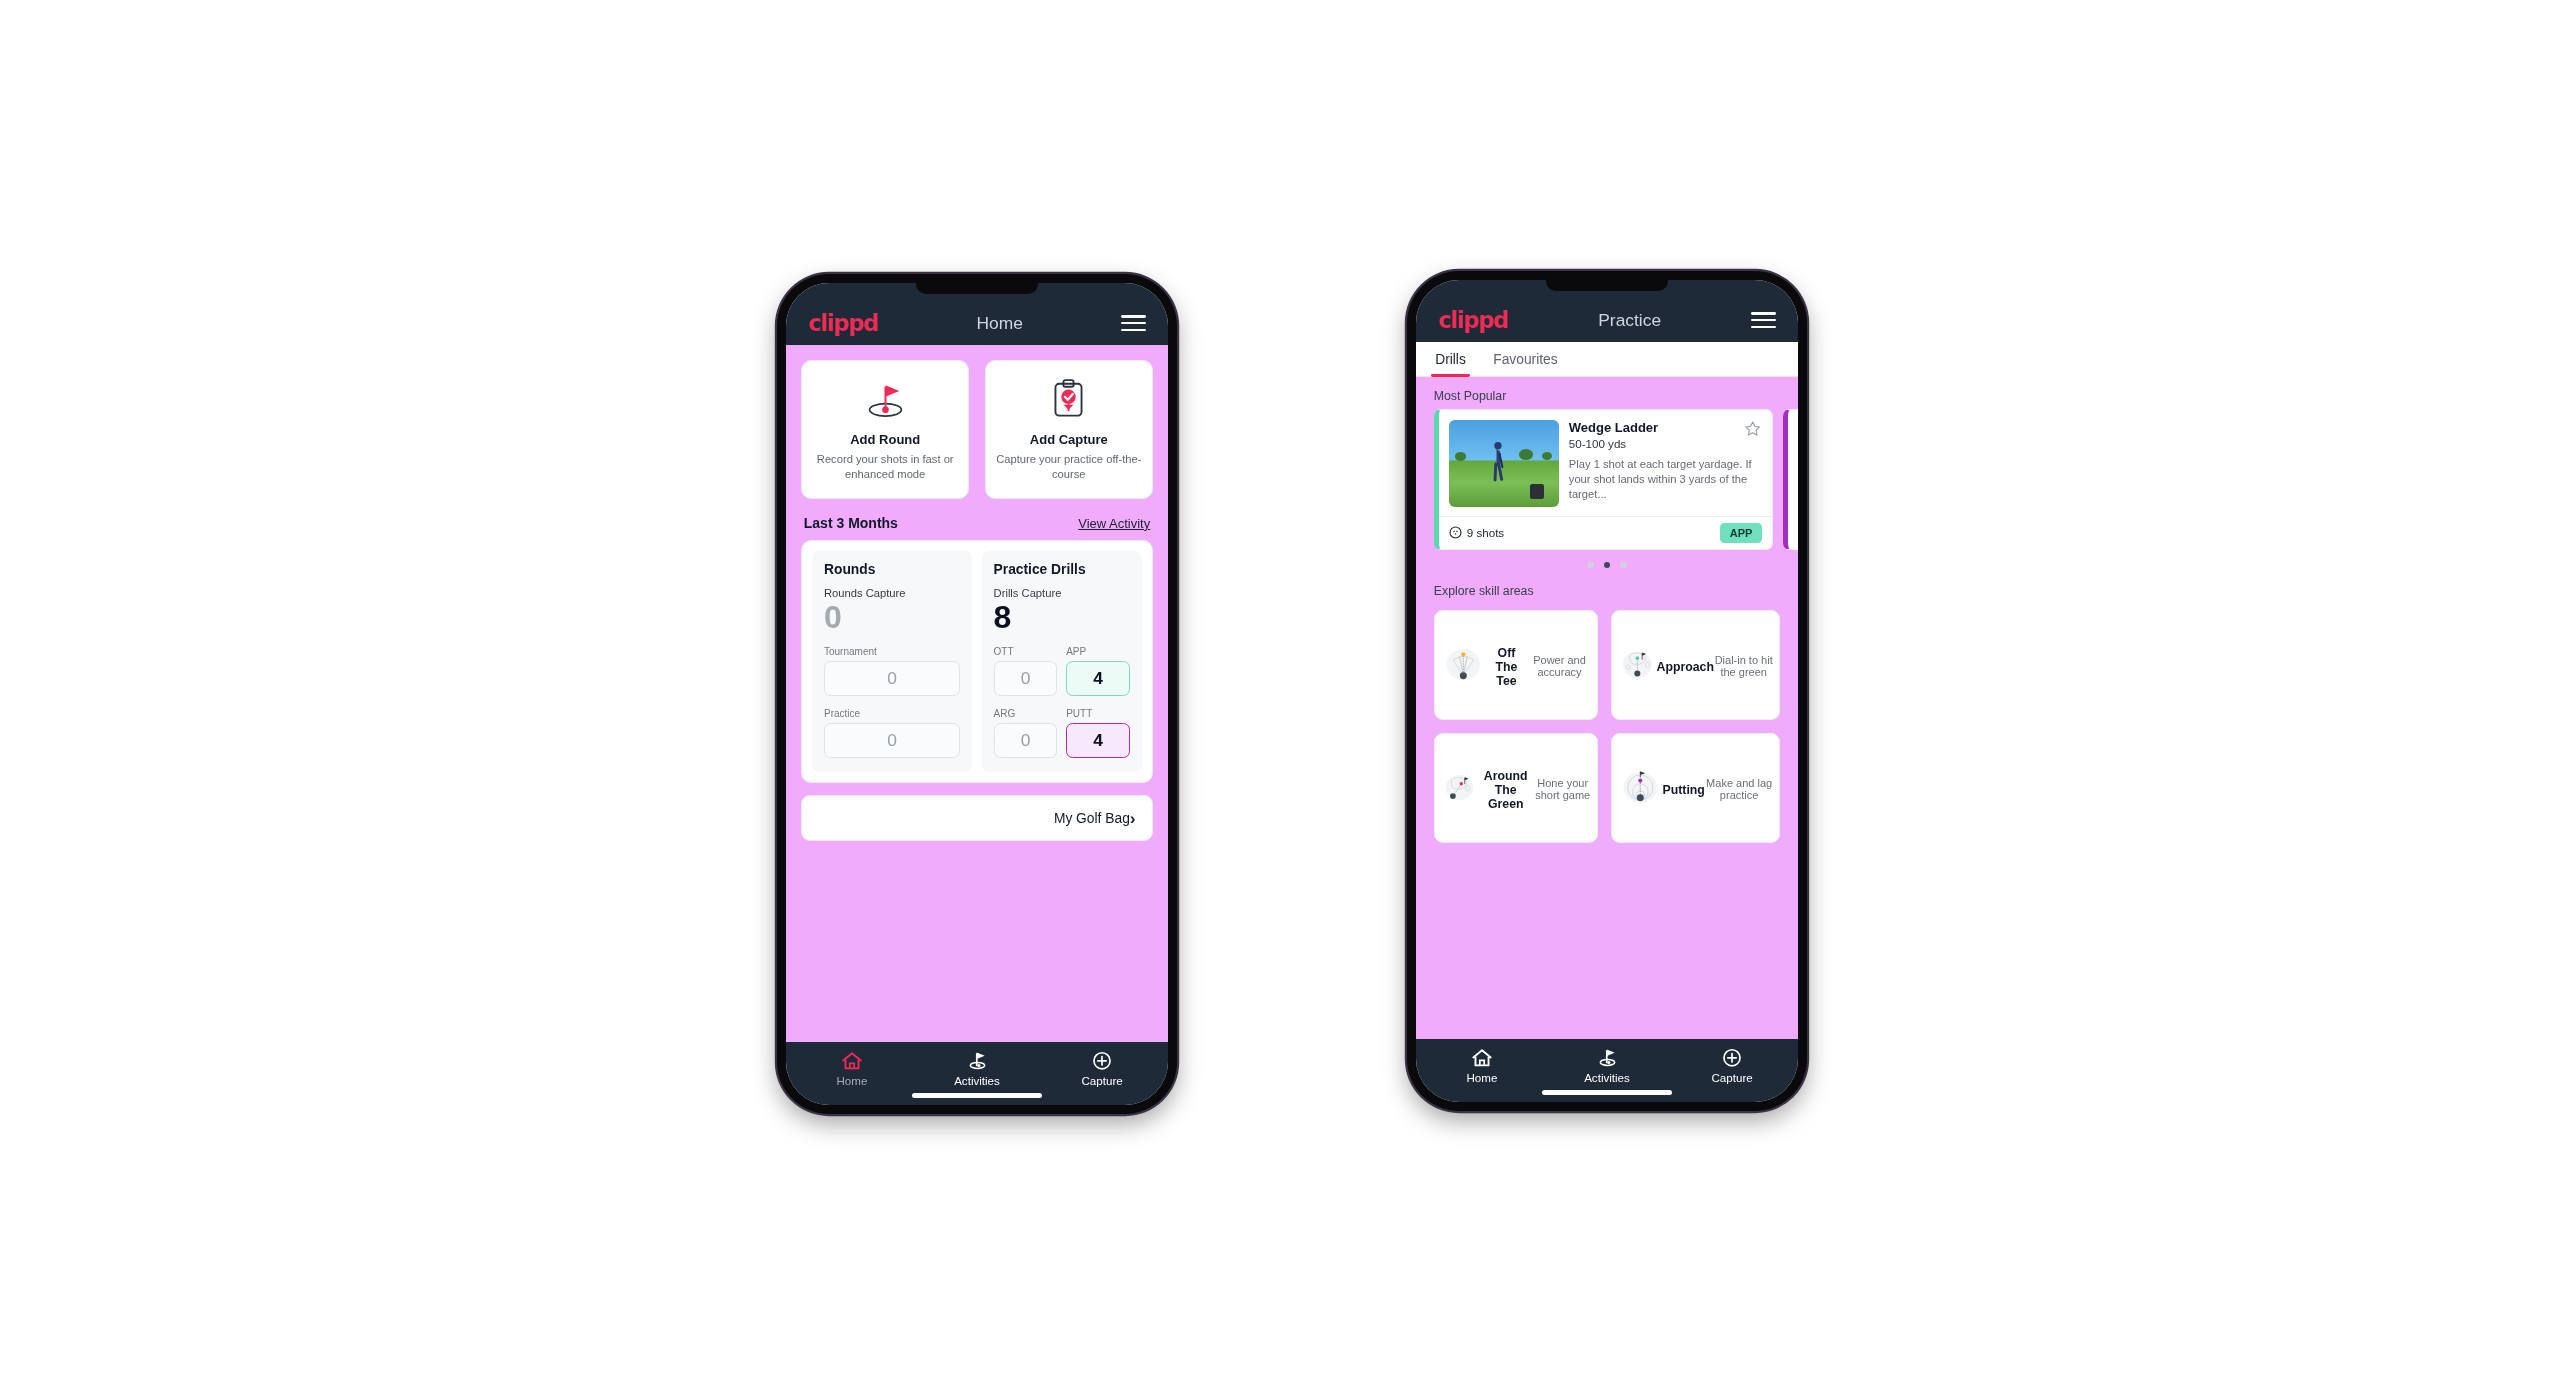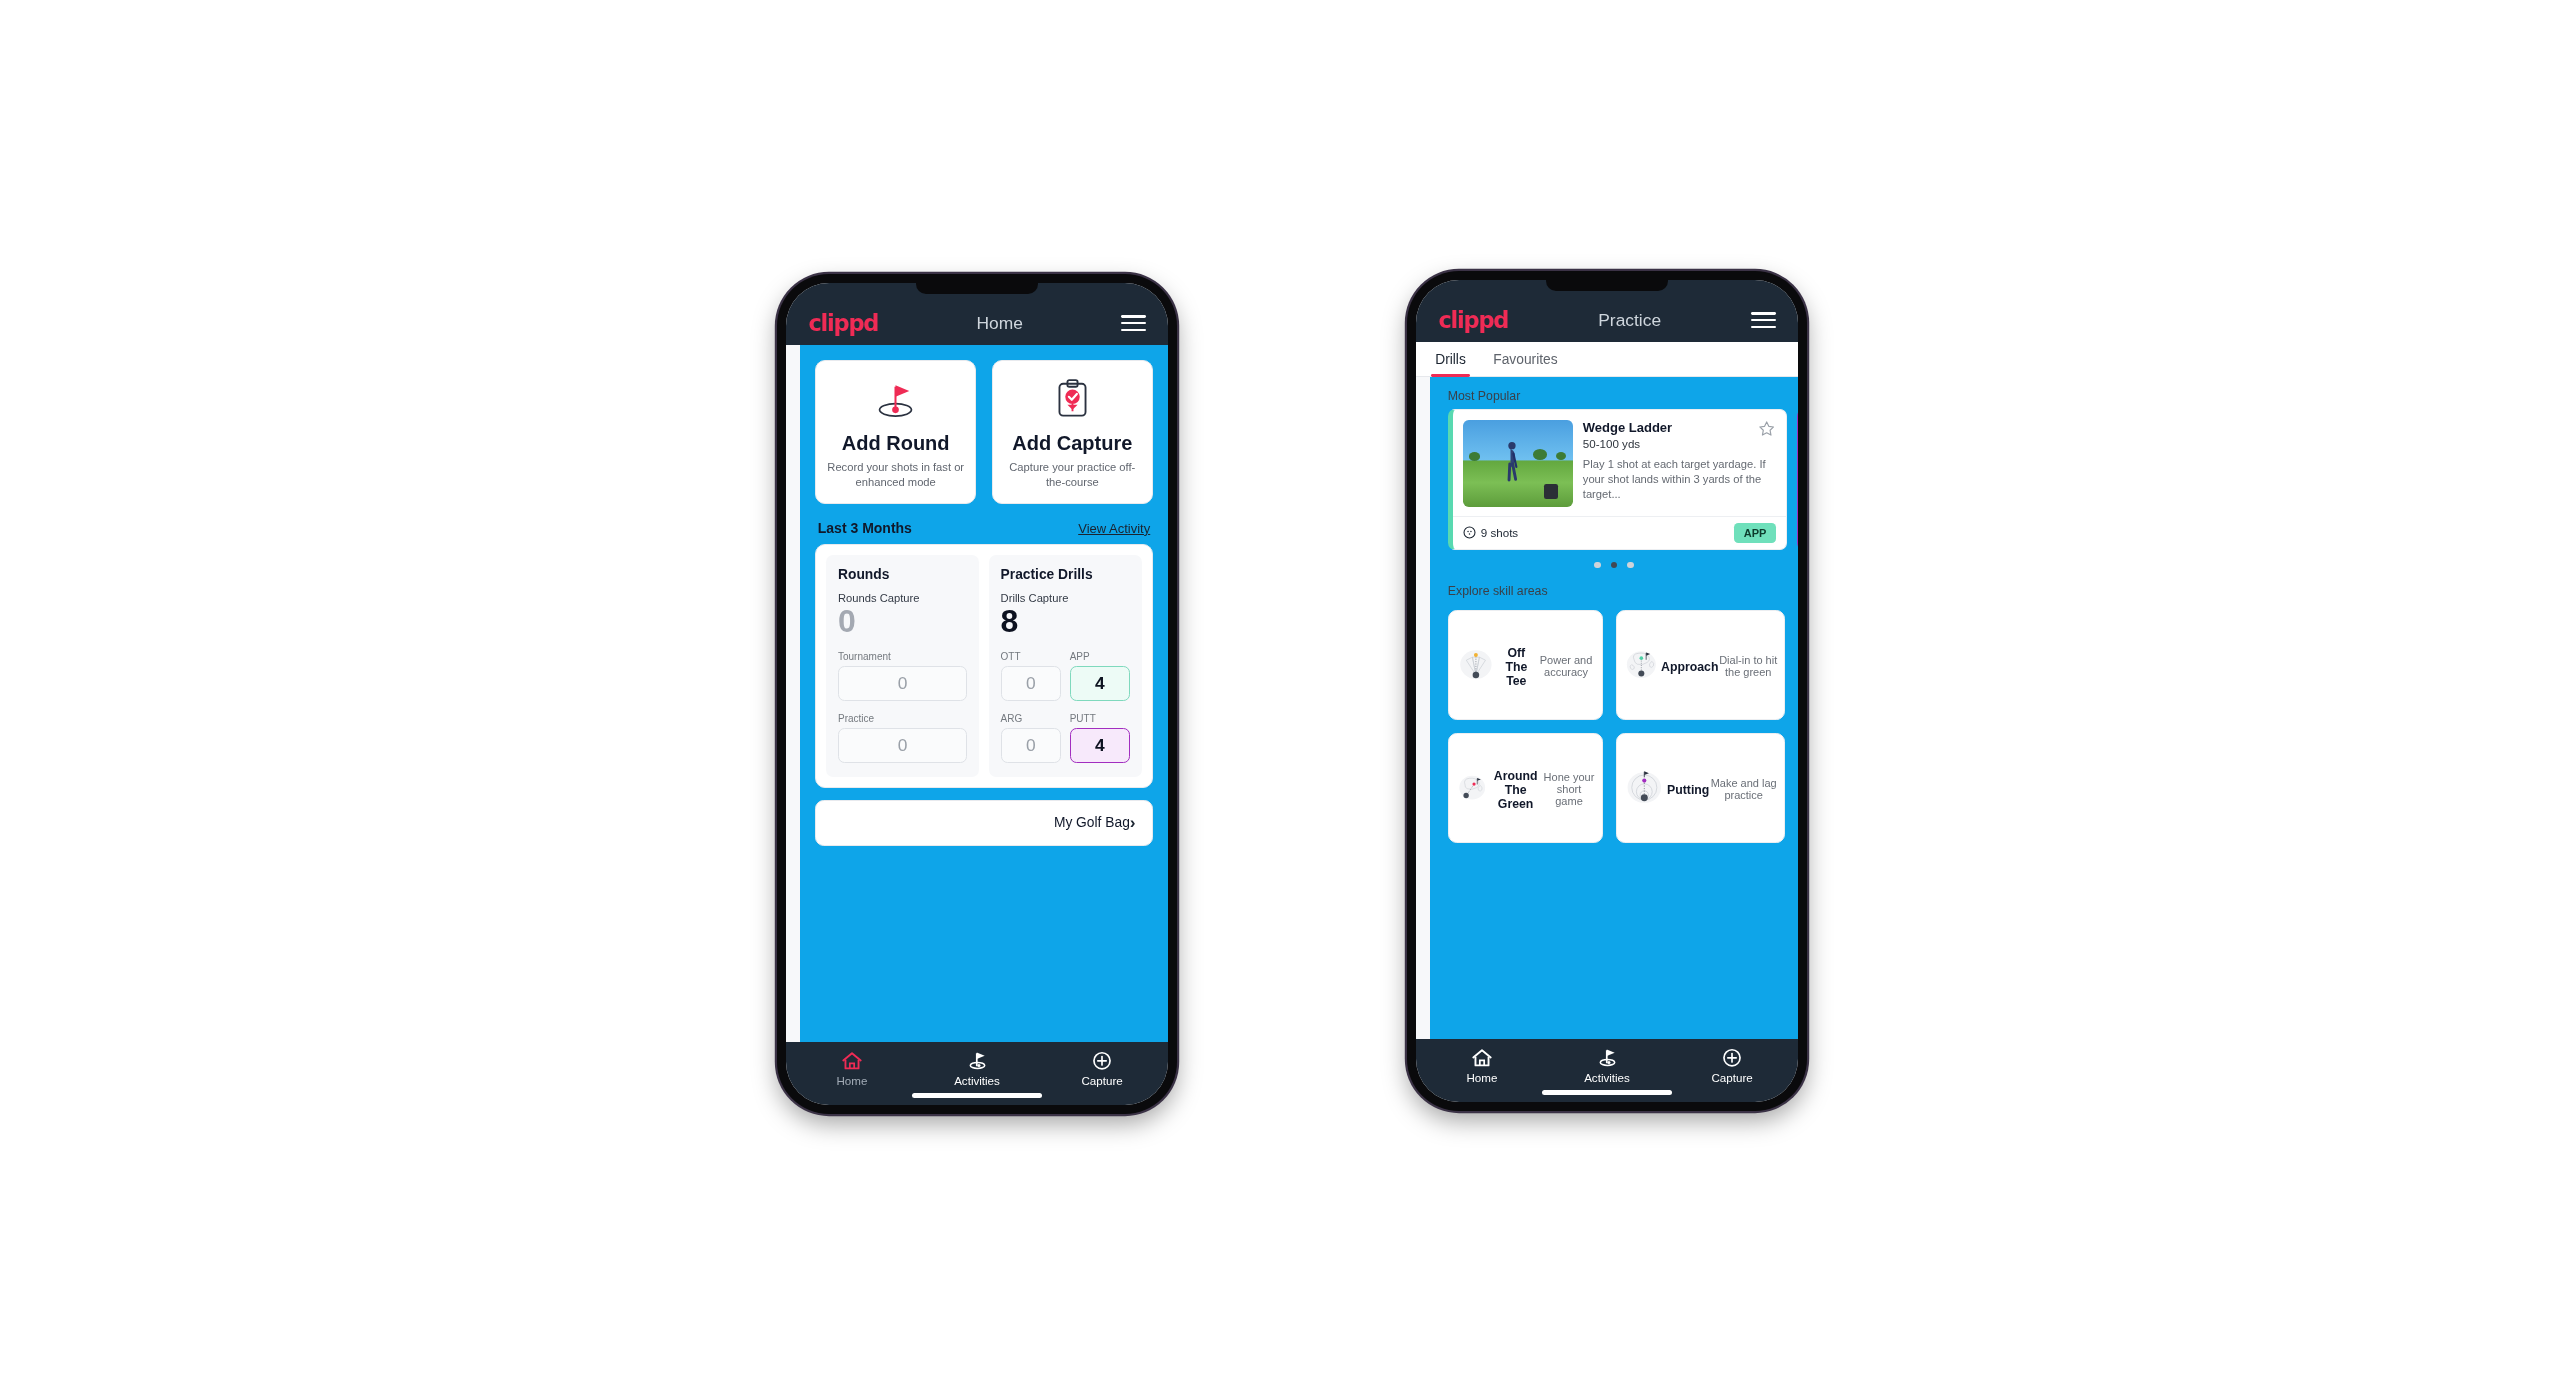--- a/index.html
+++ b/index.html
@@ -49,32 +49,32 @@
   .logo {
     color: #ef2b55;
     font-size: 22.5px; font-weight: 700; letter-spacing: -1.2px;
     font-family: "DejaVu Sans", sans-serif;
   }
   .appbar-title { color: #cfd6dd; font-size: 17.4px; font-weight: 400; }
   .burger { width: 24.6px; height: 16px; display:flex; flex-direction: column; justify-content: space-between; cursor:pointer; }
   .burger span { display:block; height: 2.5px; background: #ffffff; border-radius: 1.4px; }
 
   
-  .body { flex: 1 1 auto; overflow: hidden; background: #0ea5e9; margin-left: 14px; }
+  .body { flex: 1 1 auto; overflow: hidden; background: #f0abfc; }
 
   
   .quick-row { display: flex; gap: 16px; padding: 14.5px 15px 0 15px; }
   .quick-card {
     flex: 1; background: #ffffff; border: 0.7px solid #e8eaee; border-radius: 10px;
     padding: 16px 7.2px 13px 7.2px; text-align: center;
     display: flex; flex-direction: column; align-items: center;
     min-height: 139px;
   }
   .quick-icon { height: 45px; display: flex; align-items: center; justify-content: center; }
-  .quick-title { font-size: 20px; font-weight: 700; color: #11182a; margin-top: 10px; }
+  .quick-title { font-size: 13px; font-weight: 700; color: #11182a; margin-top: 10px; }
   .quick-sub { font-size: 11.2px; color: #61666f; line-height: 1.33; margin-top: 5px; }
 
   .section-head {
     display: flex; align-items: baseline; justify-content: space-between;
     padding: 16px 17.4px 8.7px 17.4px;
   }
   .section-title { font-size: 14px; font-weight: 700; color: #11182a; }
   .section-link { font-size: 13px; color: #1b2430; text-decoration: underline; cursor: pointer; }
 
   .stats-card {

